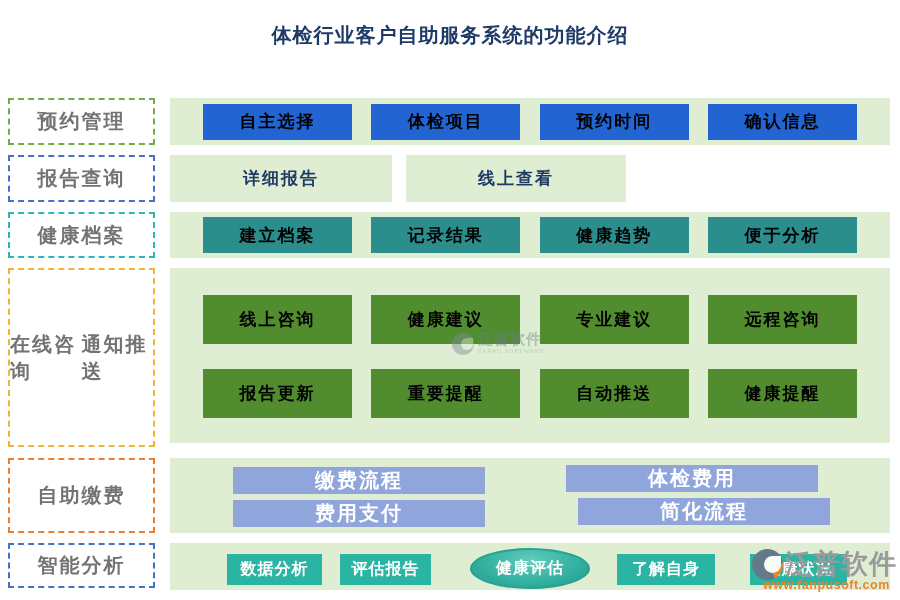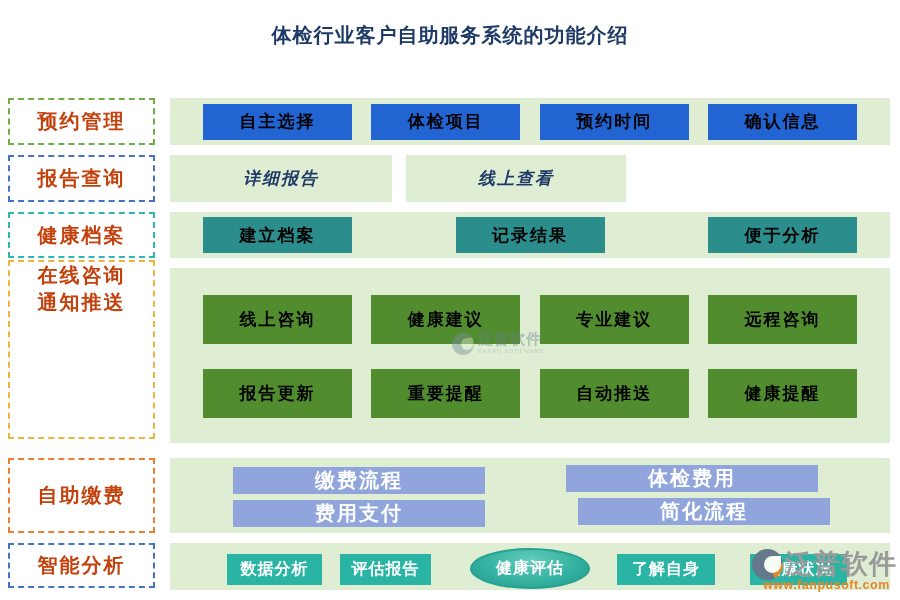--- a/index.html
+++ b/index.html
@@ -9,26 +9,26 @@
   }
   
   .title{
     position:absolute;top:22px;left:0;width:100%;text-align:center;
     font-size:20px;font-weight:bold;color:#1e3a66;letter-spacing:1px;
   }
   
   .cat{
     position:absolute;left:8px;width:147px;box-sizing:border-box;background:#fff;
     display:flex;align-items:center;justify-content:center;
-    color:#c2410c;font-weight:bold;font-size:20px;letter-spacing:2px;
+    color:#737373;font-weight:bold;font-size:20px;letter-spacing:2px;
   }
   .cat.green {top:98px; height:47px; border:2px dashed #70ad47;}
   .cat.blue1 {top:155px;height:47px; border:2px dashed #4472c4;}
   .cat.teal  {top:212px;height:46px; border:2px dashed #2eb5b5;}
-  .cat.amber {top:260px;height:179px;border:2px dashed #f0b43c;flex-direction:column;justify-content:flex-start;}
+  .cat.amber {top:268px;height:179px;border:2px dashed #f0b43c;flex-direction:row;justify-content:space-between;}
   .cat.orange{top:458px;height:75px; border:2px dashed #ed7d31;}
   .cat.blue2 {top:543px;height:45px; border:2px dashed #4472c4;}
   
   .row{position:absolute;left:170px;width:720px;background:#dfeed3;box-sizing:border-box;}
   .row1{top:98px; height:47px;}
   .row2{top:155px;height:47px;background:transparent;display:flex;gap:14px;}
   .row3{top:212px;height:46px;}
   .row45{top:268px;height:175px;}
   .row6{top:458px;height:75px;}
   .row7{top:543px;height:47px;}
@@ -39,21 +39,21 @@
   .btn{
     width:149px;height:36px;display:flex;align-items:center;justify-content:center;
     color:#000000;font-weight:bold;font-size:17px;letter-spacing:2px;white-space:nowrap;
   }
   .btnrow.inner .btn{height:49px;}
   .blue-btn {background:#2264d2;}
   .teal-btn {background:#2b8e8c;}
   .green-btn{background:#518c2e;}
   .cell{
     flex:1;background:#dfeed3;display:flex;align-items:center;justify-content:center;
-    color:#1e3a66;font-weight:bold;font-size:17px;letter-spacing:2px;font-style:italic;
+    color:#1e3a66;font-weight:bold;font-size:17px;letter-spacing:2px;
   }
   .cell.w1{flex:0 0 222px;} .cell.w2{flex:0 0 220px;} .cell.w3{flex:1;}
   .paybar{
     position:absolute;width:252px;height:27px;background:#8fa5db;
     display:flex;align-items:center;justify-content:center;
     color:#ffffff;font-weight:bold;font-size:20px;letter-spacing:2px;
   }
   .p1{left:63px; top:9px;}  .p2{left:396px;top:7px;}
   .p3{left:63px; top:42px;} .p4{left:408px;top:40px;}
   .a-item{
@@ -127,20 +127,21 @@
 
   <div class="row row2">
     <div class="cell w1">详细报告</div>
     <div class="cell w2">线上查看</div>
   </div>
 
   <div class="row row3">
     <div class="btnrow">
       <div class="btn teal-btn">建立档案</div>
       <div class="btn teal-btn">记录结果</div>
+      <div class="btn teal-btn">健康趋势</div>
       <div class="btn teal-btn">便于分析</div>
     </div>
   </div>
 
   <div class="row row45">
     <div class="btnrow inner r4">
       <div class="btn green-btn">线上咨询</div>
       <div class="btn green-btn">健康建议</div>
       <div class="btn green-btn">专业建议</div>
       <div class="btn green-btn">远程咨询</div>

